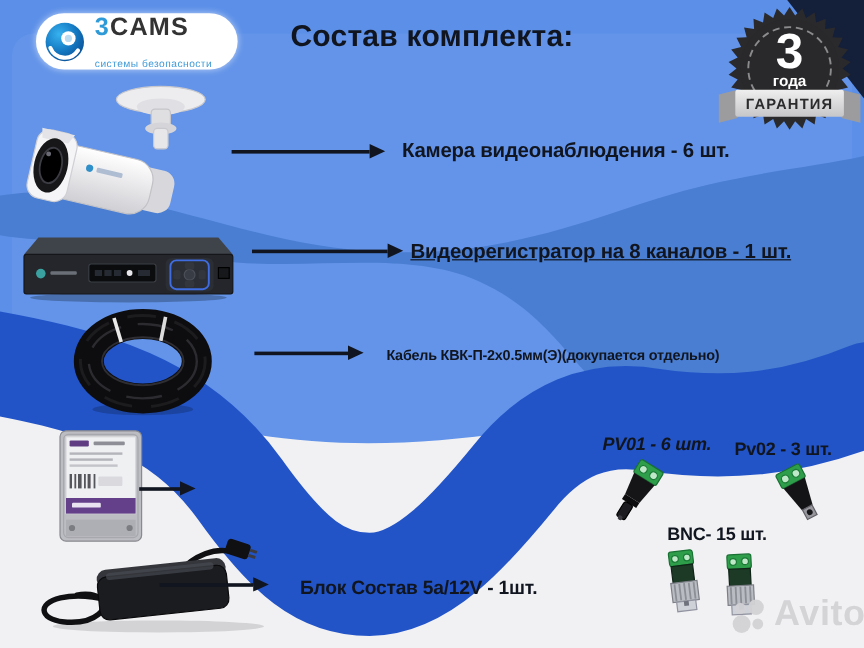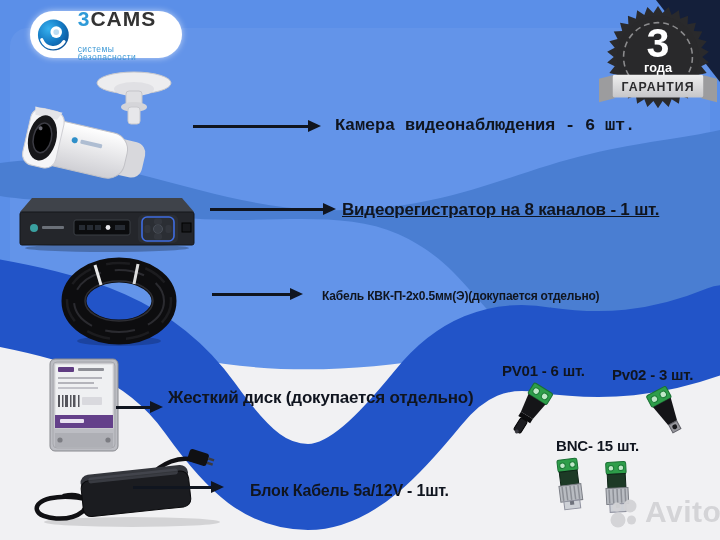--- a/index.html
+++ b/index.html
@@ -6,42 +6,42 @@
   .canvas{
     position:relative;width:720px;height:540px;overflow:hidden;
     font-family:"Liberation Sans",sans-serif;
     background:#5b8fe8;
   }
   .bg{position:absolute;inset:0;width:100%;height:100%;}
   .abs{position:absolute;}
 
   
   .logo-blob{
-    left:30px;top:11px;width:152px;height:47px;background:#fff;border-radius:24px;
+    left:30px;top:11px;width:168px;height:47px;background:#fff;border-radius:24px;
     display:flex;align-items:center;gap:7px;padding:0 10px 0 6px;box-sizing:border-box;
     box-shadow:0 0 6px rgba(255,255,255,.6);
   }
   .logo-text{display:flex;flex-direction:column;line-height:1;}
   .brand-line{font-weight:800;font-size:21px;letter-spacing:1px;color:#333;}
   .brand-line .num{color:#2e9ad8;}
   .tagline{font-size:8.5px;color:#3f9ad6;margin-top:16px;letter-spacing:.4px;}
   .page-title{
     left:0;right:0;top:16px;text-align:center;
     font-size:25px;font-weight:800;color:#10151f;letter-spacing:.2px;
   }
   .badge-svg{left:598px;top:2px;width:120px;height:118px;overflow:visible;}
 
   
   .item-label{font-weight:800;color:#10151f;letter-spacing:-0.2px;line-height:1.35;}
-  .t1{left:335px;top:115px;font-size:17px;font-family:Liberation Mono, monospace;}
+  .t1{left:335px;top:115px;font-size:17px;}
   .t2{left:342px;top:199px;font-size:17px;text-decoration:underline;}
   .t3{left:322px;top:288px;font-size:12px;width:302px;}
   .t4{left:168px;top:387px;font-size:17px;}
   .t5{left:250px;top:480px;font-size:16px;}
-  .c1{left:502px;top:361px;font-size:15px;}
+  .c1{left:502px;top:361px;font-size:15px;font-style:italic;}
   .c2{left:612px;top:365px;font-size:15px;}
   .c3{left:556px;top:436px;font-size:15px;}
 
   
   .arrow{position:absolute;border-top:3px solid #10151f;}
   .arrow::after{
     content:"";position:absolute;right:-13px;top:-8px;width:0;height:0;
     border-left:13px solid #10151f;border-top:6.5px solid transparent;border-bottom:6.5px solid transparent;
   }
   .a1{left:193px;top:125px;width:115px;}
@@ -92,20 +92,21 @@
       <path d="M6,23 A13,13 0 0 0 29,25" stroke="#ffffff" stroke-width="3.4" fill="none" stroke-linecap="round"></path>
       <circle cx="21" cy="15" r="6" fill="#ffffff"></circle>
       <circle cx="21" cy="15" r="3" fill="#bcdcf2"></circle>
     </svg>
     <div class="logo-text">
       <div class="brand-line"><span class="num">3</span><span>CAMS</span></div>
       <div class="tagline">системы безопасности</div>
     </div>
   </div>
 
+  <div class="abs page-title">Состав комплекта:</div>
 
   <svg class="abs badge-svg" viewBox="0 0 120 120">
     <defs>
       <linearGradient id="rib" x1="0" y1="0" x2="0" y2="1">
         <stop offset="0%" stop-color="#efefef"></stop>
           <stop offset="100%" stop-color="#c6c6c9"></stop>
       </linearGradient>
     </defs>
     <polygon fill="#2a2a2c" points="60.0,4.0 64.7,11.2 70.8,5.1 73.9,13.2 81.2,8.5 82.5,17.0 90.6,13.9 90.1,22.6 98.6,21.2 96.4,29.5 105.0,30.0 101.1,37.7 109.5,39.9 104.0,46.6 111.7,50.6 105.0,56.0 111.7,61.4 104.0,65.4 109.5,72.1 101.1,74.3 105.0,82.0 96.4,82.5 98.6,90.8 90.1,89.4 90.6,98.1 82.5,95.0 81.2,103.5 73.9,98.8 70.8,106.9 64.7,100.8 60.0,108.0 55.3,100.8 49.2,106.9 46.1,98.8 38.8,103.5 37.5,95.0 29.4,98.1 29.9,89.4 21.4,90.8 23.6,82.5 15.0,82.0 18.9,74.3 10.5,72.1 16.0,65.4 8.3,61.4 15.0,56.0 8.3,50.6 16.0,46.6 10.5,39.9 18.9,37.7 15.0,30.0 23.6,29.5 21.4,21.2 29.9,22.6 29.4,13.9 37.5,17.0 38.8,8.5 46.1,13.2 49.2,5.1 55.3,11.2"></polygon>
     <circle cx="60" cy="56" r="42" fill="#29292b"></circle>
@@ -216,22 +217,21 @@
 
   <div class="arrow a1"></div>
   <div class="arrow a2"></div>
   <div class="arrow a3"></div>
   <div class="arrow a4"></div>
   <div class="arrow a5"></div>
 
   <div class="abs item-label t1">Камера видеонаблюдения - 6 шт.</div>
   <div class="abs item-label t2">Видеорегистратор на 8 каналов - 1 шт.</div>
   <div class="abs item-label t3">Кабель КВК-П-2х0.5мм(Э)(докупается отдельно)</div>
-  <div class="abs item-label t4">Жесткий диск (докупается отдельно)</div>
-  <div class="abs item-label t5">Блок Кабель 5а/12V - 1шт.</div>
+  <div class="abs item-label t5">Блок Состав 5а/12V - 1шт.</div>
 
   <div class="abs item-label c1">PV01 - 6 шт.</div>
   <div class="abs item-label c2">Pv02 - 3 шт.</div>
   <div class="abs item-label c3">BNC- 15 шт.</div>
 
   <svg class="abs pv01-art" viewBox="0 0 58 60">
     <g transform="rotate(32 29 30)">
       <rect x="18" y="2" width="22" height="13" rx="2" fill="#2e9e4a" stroke="#197033"></rect>
       <circle cx="24" cy="8.5" r="3.2" fill="#bfe8c8" stroke="#1b7a36"></circle>
       <circle cx="34" cy="8.5" r="3.2" fill="#bfe8c8" stroke="#1b7a36"></circle>

